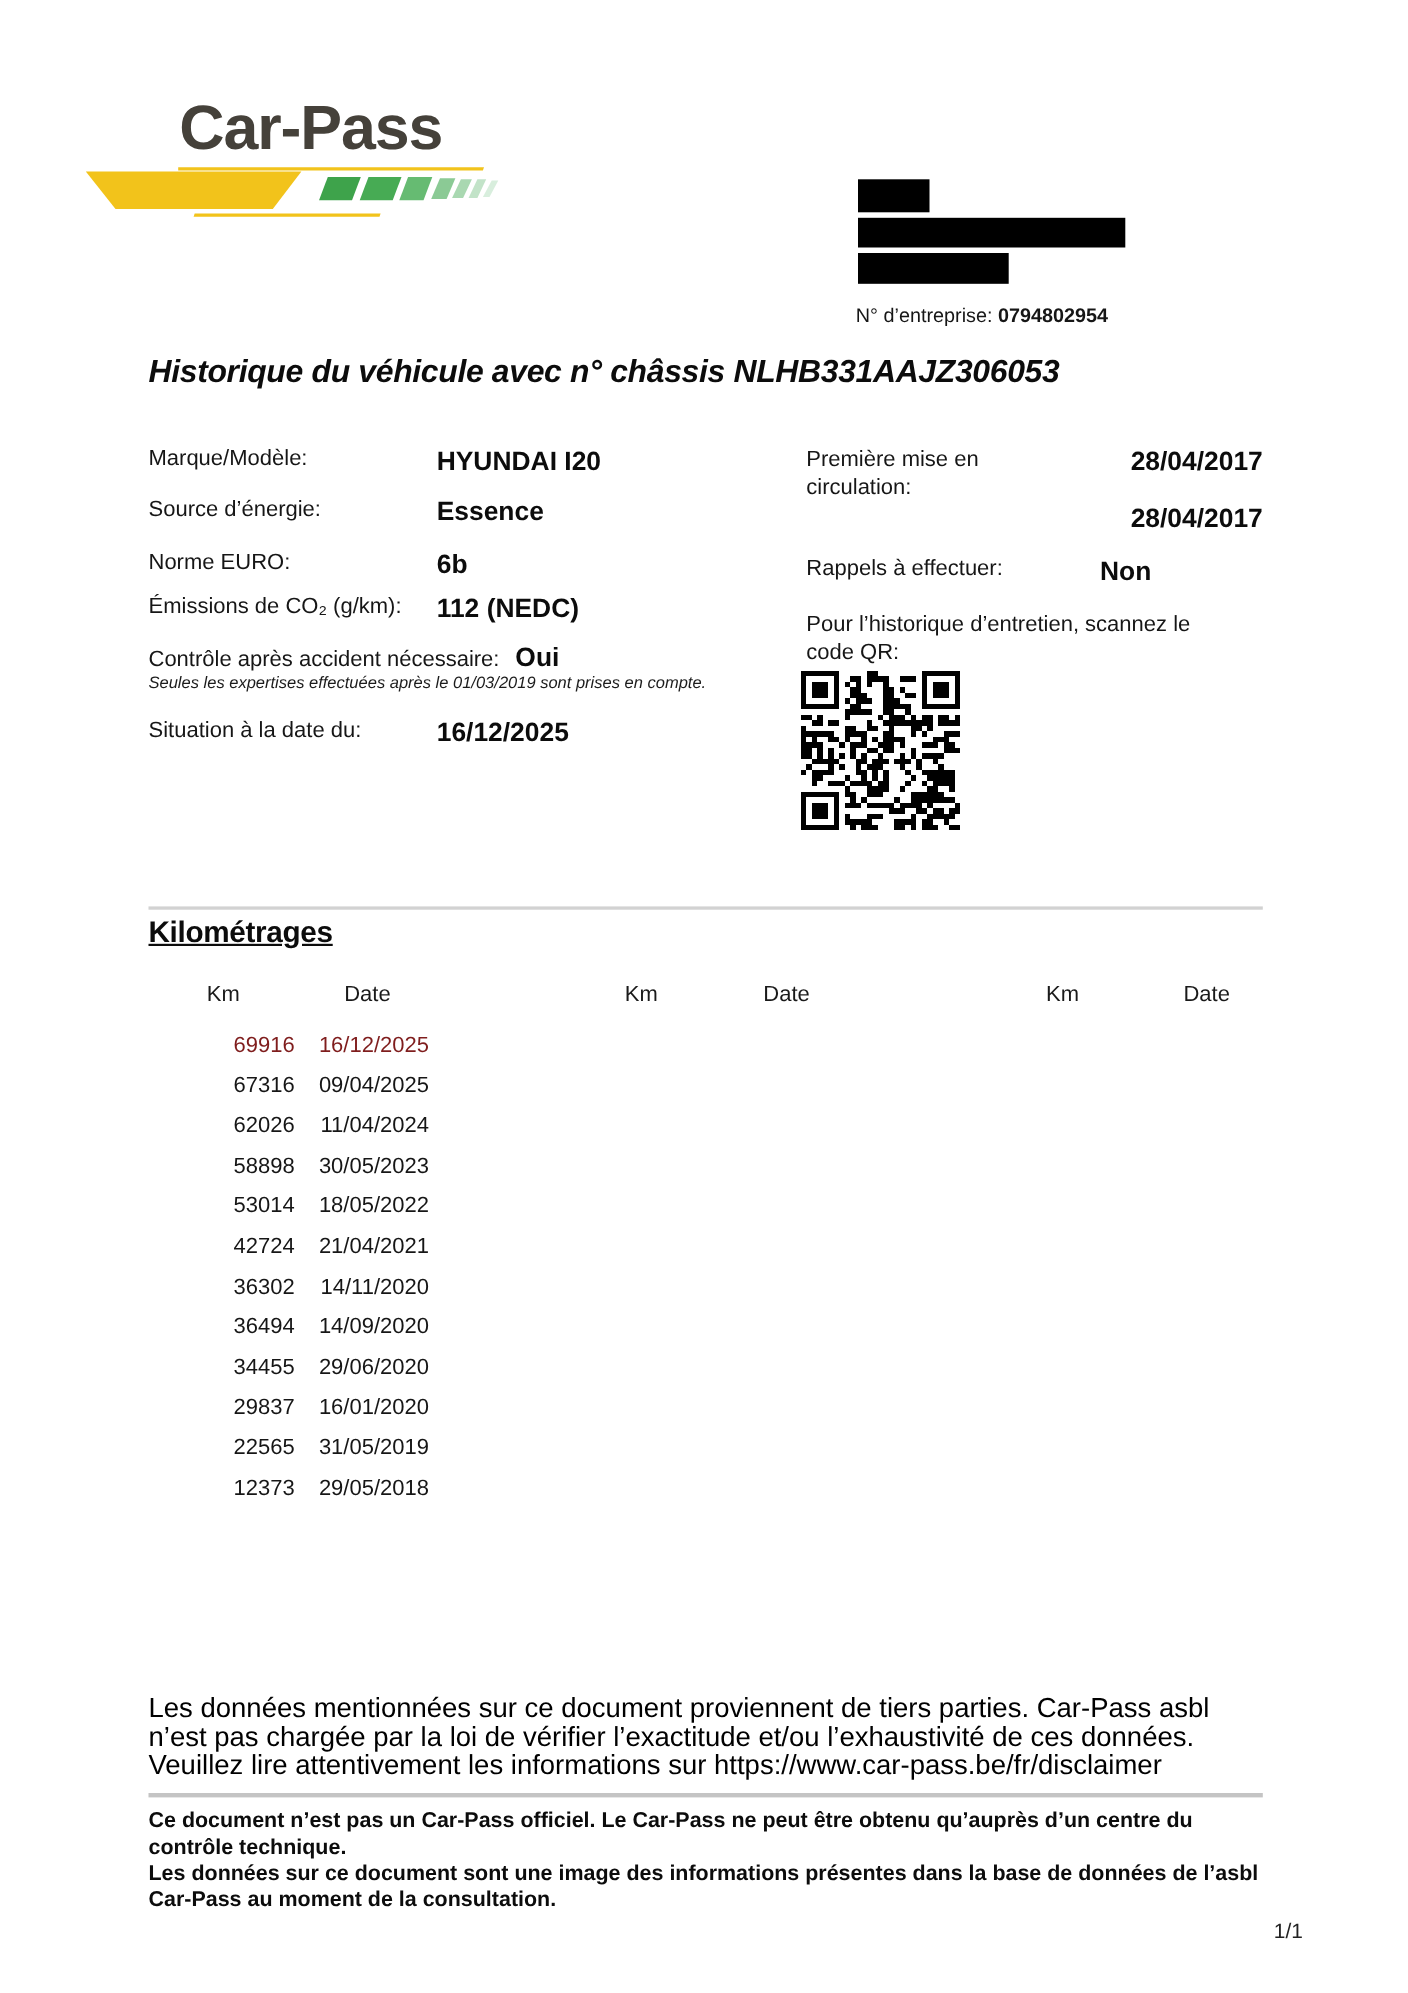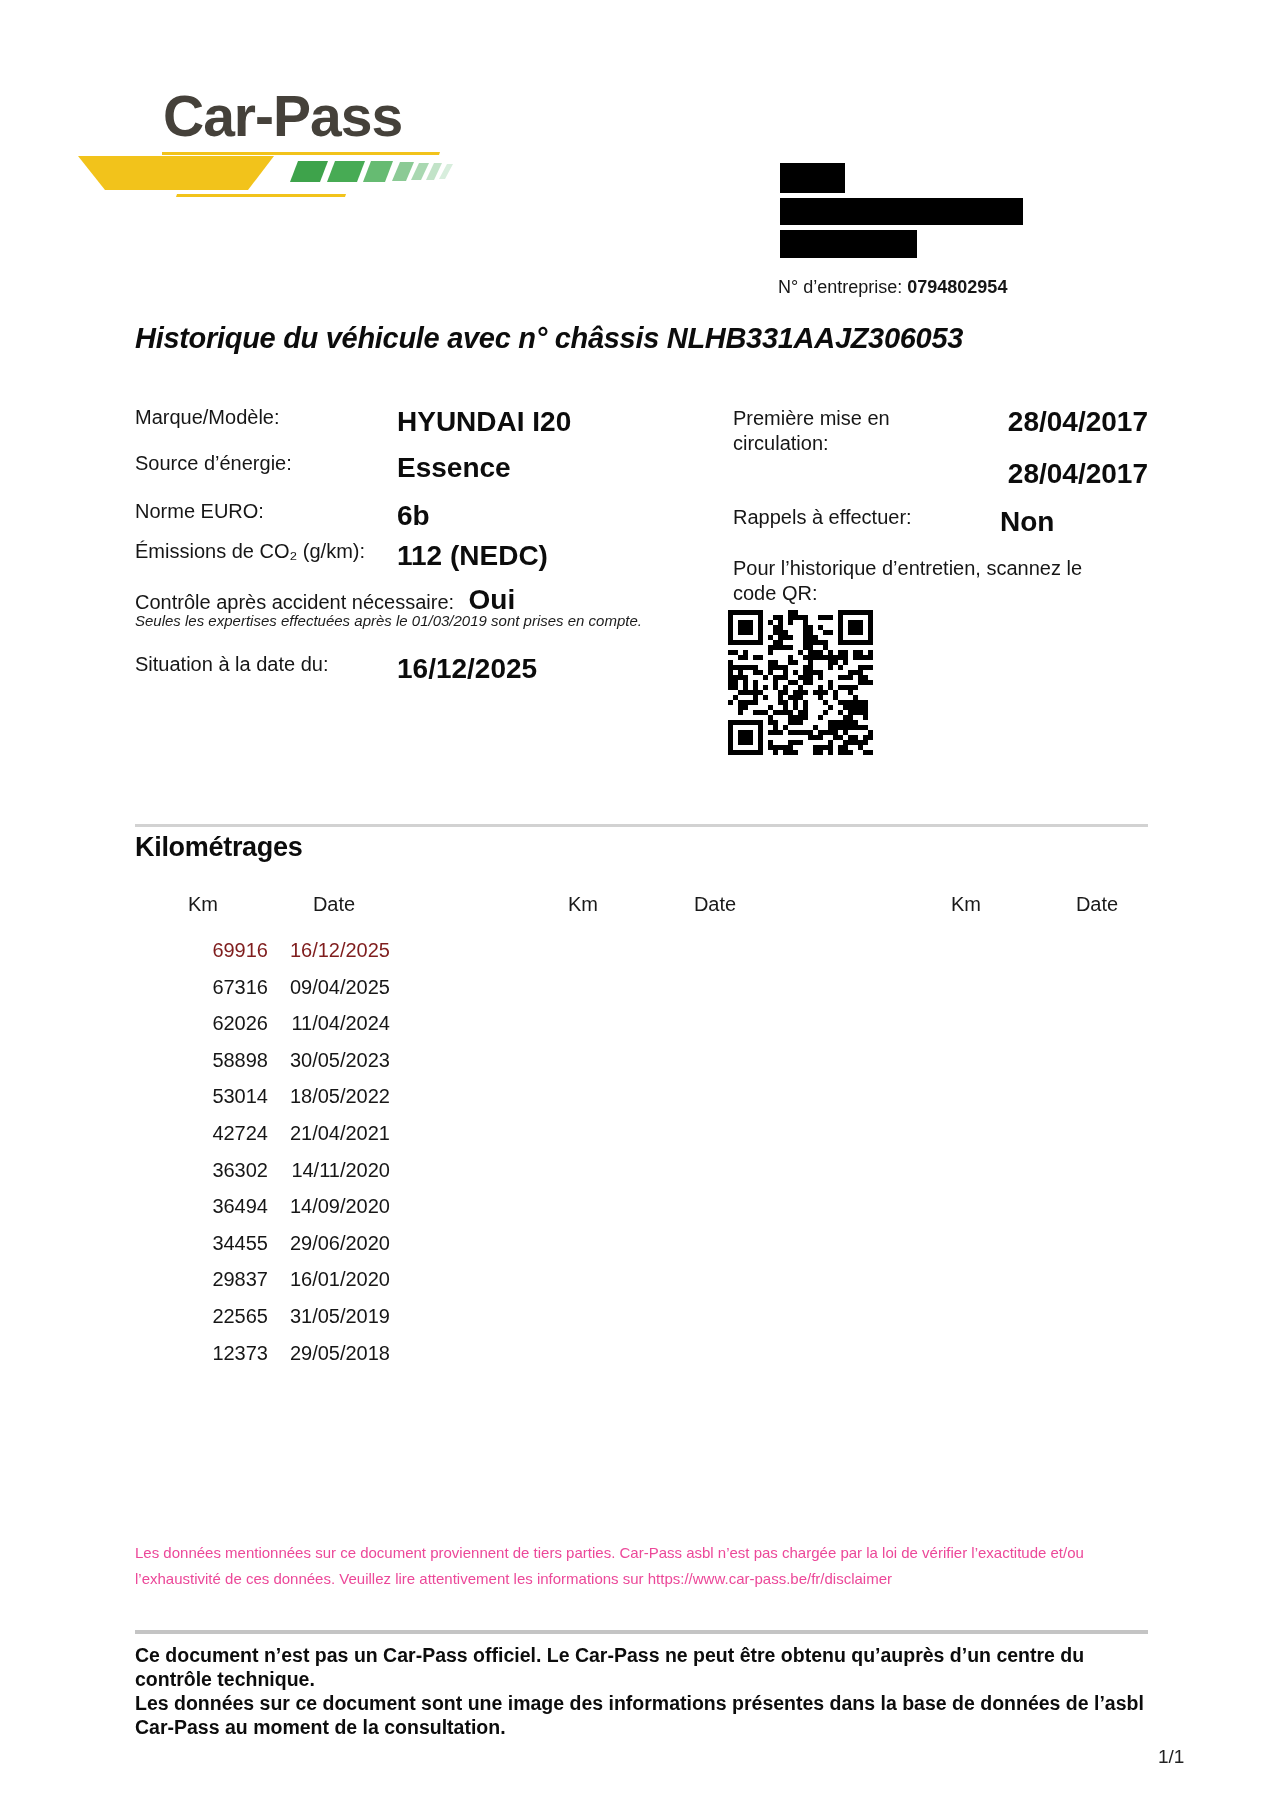--- a/index.html
+++ b/index.html
@@ -2,42 +2,42 @@
 <html><head>
 <meta charset="utf-8">
 <style>
   html,body{margin:0;padding:0;background:#ffffff;}
   .page{
     position:relative;width:1280px;height:1812px;background:#fff;overflow:hidden;
     font-family:"Liberation Sans",sans-serif;color:#161616;
   }
   .abs{position:absolute;white-space:nowrap;}
   .lbl{font-size:20px;}
-  .val{font-size:28px;font-weight:700;color:#0c0c0c;}
+  .val{font-size:24px;font-weight:700;color:#0c0c0c;}
   .wrap{white-space:normal;}
   .logo-text{
     font-size:57px;font-weight:700;color:#45413a;letter-spacing:-1px;
   }
   .redact{position:absolute;background:#000;}
   .title{
     font-size:29px;font-weight:700;font-style:italic;color:#0c0c0c;letter-spacing:-0.3px;
   }
   .entreprise{font-size:18px;}
   .entreprise b{font-weight:700;}
   .note{font-size:15px;font-style:italic;color:#1c1c1c;}
   .rule{position:absolute;background:#d2d2d2;}
   .kilo-heading{font-size:27px;font-weight:700;color:#0c0c0c;letter-spacing:-0.3px;}
   .khead{position:absolute;font-size:20px;color:#1a1a1a;}
   .khead span{position:absolute;top:0;text-align:center;display:block;}
   .krows{position:absolute;font-size:20px;}
   .krow{display:flex;height:36.6px;line-height:36.6px;}
   .krow .km{width:130px;text-align:right;}
   .krow .date{width:112px;text-align:right;margin-left:10px;}
   .krow.bold{font-weight:400;color:#7f1d1d;}
-  .footer-text{font-size:15px;line-height:26px;color:#ec4899;}
+  .footer-text{font-size:25px;line-height:26px;color:#000000;}
   .notice{font-size:19.5px;line-height:24px;font-weight:700;color:#0c0c0c;}
   .pageno{font-size:19px;color:#222;}
   .qr{position:absolute;width:145px;height:145px;}
 </style>
 </head>
 <body>
 
 <div class="page">
 
   <div class="abs logo-text" style="left:163px;top:83px;">Car-Pass</div>
@@ -98,21 +98,21 @@
 
   <svg class="qr" style="left:728px;top:610px;" viewBox="0 0 29 29" shape-rendering="crispEdges">
     <rect x="0" y="0" width="29" height="29" fill="#fff"></rect>
     <path fill="#000" d="M0 0h7v7h-7z M22 0h7v7h-7z M0 22h7v7h-7z"></path>
     <path fill="#fff" d="M1 1h5v5h-5z M23 1h5v5h-5z M1 23h5v5h-5z"></path>
     <path fill="#000" d="M2 2h3v3h-3z M24 2h3v3h-3z M2 24h3v3h-3z"></path>
     <path id="qr-modules" fill="#000" d="M12 0h1v1h-1zM13 0h1v1h-1zM9 1h1v1h-1zM10 1h1v1h-1zM12 1h1v1h-1zM13 1h1v1h-1zM14 1h1v1h-1zM15 1h1v1h-1zM18 1h1v1h-1zM19 1h1v1h-1zM20 1h1v1h-1zM8 2h1v1h-1zM10 2h1v1h-1zM12 2h1v1h-1zM15 2h1v1h-1zM9 3h1v1h-1zM10 3h1v1h-1zM15 3h1v1h-1zM16 3h1v1h-1zM18 3h1v1h-1zM9 4h1v1h-1zM10 4h1v1h-1zM11 4h1v1h-1zM15 4h1v1h-1zM16 4h1v1h-1zM19 4h1v1h-1zM20 4h1v1h-1zM8 5h1v1h-1zM10 5h1v1h-1zM11 5h1v1h-1zM12 5h1v1h-1zM15 5h1v1h-1zM16 5h1v1h-1zM17 5h1v1h-1zM9 6h1v1h-1zM10 6h1v1h-1zM15 6h1v1h-1zM16 6h1v1h-1zM17 6h1v1h-1zM18 6h1v1h-1zM19 6h1v1h-1zM8 7h1v1h-1zM9 7h1v1h-1zM10 7h1v1h-1zM11 7h1v1h-1zM12 7h1v1h-1zM15 7h1v1h-1zM16 7h1v1h-1zM19 7h1v1h-1zM0 8h1v1h-1zM1 8h1v1h-1zM3 8h1v1h-1zM8 8h1v1h-1zM14 8h1v1h-1zM16 8h1v1h-1zM17 8h1v1h-1zM18 8h1v1h-1zM20 8h1v1h-1zM22 8h1v1h-1zM23 8h1v1h-1zM25 8h1v1h-1zM26 8h1v1h-1zM28 8h1v1h-1zM2 9h1v1h-1zM3 9h1v1h-1zM5 9h1v1h-1zM6 9h1v1h-1zM12 9h1v1h-1zM15 9h1v1h-1zM16 9h1v1h-1zM17 9h1v1h-1zM18 9h1v1h-1zM19 9h1v1h-1zM20 9h1v1h-1zM21 9h1v1h-1zM22 9h1v1h-1zM23 9h1v1h-1zM25 9h1v1h-1zM26 9h1v1h-1zM27 9h1v1h-1zM28 9h1v1h-1zM0 10h1v1h-1zM8 10h1v1h-1zM9 10h1v1h-1zM12 10h1v1h-1zM13 10h1v1h-1zM16 10h1v1h-1zM20 10h1v1h-1zM21 10h1v1h-1zM23 10h1v1h-1zM0 11h1v1h-1zM1 11h1v1h-1zM2 11h1v1h-1zM3 11h1v1h-1zM4 11h1v1h-1zM5 11h1v1h-1zM8 11h1v1h-1zM9 11h1v1h-1zM10 11h1v1h-1zM11 11h1v1h-1zM15 11h1v1h-1zM16 11h1v1h-1zM20 11h1v1h-1zM22 11h1v1h-1zM26 11h1v1h-1zM27 11h1v1h-1zM28 11h1v1h-1zM0 12h1v1h-1zM2 12h1v1h-1zM5 12h1v1h-1zM6 12h1v1h-1zM8 12h1v1h-1zM11 12h1v1h-1zM13 12h1v1h-1zM15 12h1v1h-1zM16 12h1v1h-1zM17 12h1v1h-1zM18 12h1v1h-1zM24 12h1v1h-1zM25 12h1v1h-1zM26 12h1v1h-1zM0 13h1v1h-1zM1 13h1v1h-1zM2 13h1v1h-1zM3 13h1v1h-1zM7 13h1v1h-1zM9 13h1v1h-1zM10 13h1v1h-1zM11 13h1v1h-1zM14 13h1v1h-1zM15 13h1v1h-1zM16 13h1v1h-1zM18 13h1v1h-1zM22 13h1v1h-1zM23 13h1v1h-1zM24 13h1v1h-1zM26 13h1v1h-1zM27 13h1v1h-1zM0 14h1v1h-1zM1 14h1v1h-1zM3 14h1v1h-1zM5 14h1v1h-1zM9 14h1v1h-1zM12 14h1v1h-1zM13 14h1v1h-1zM15 14h1v1h-1zM16 14h1v1h-1zM20 14h1v1h-1zM26 14h1v1h-1zM27 14h1v1h-1zM28 14h1v1h-1zM0 15h1v1h-1zM1 15h1v1h-1zM3 15h1v1h-1zM5 15h1v1h-1zM7 15h1v1h-1zM9 15h1v1h-1zM11 15h1v1h-1zM14 15h1v1h-1zM18 15h1v1h-1zM20 15h1v1h-1zM22 15h1v1h-1zM23 15h1v1h-1zM24 15h1v1h-1zM25 15h1v1h-1zM2 16h1v1h-1zM3 16h1v1h-1zM4 16h1v1h-1zM5 16h1v1h-1zM6 16h1v1h-1zM10 16h1v1h-1zM11 16h1v1h-1zM13 16h1v1h-1zM14 16h1v1h-1zM15 16h1v1h-1zM17 16h1v1h-1zM18 16h1v1h-1zM19 16h1v1h-1zM21 16h1v1h-1zM24 16h1v1h-1zM1 17h1v1h-1zM5 17h1v1h-1zM7 17h1v1h-1zM10 17h1v1h-1zM12 17h1v1h-1zM13 17h1v1h-1zM14 17h1v1h-1zM18 17h1v1h-1zM21 17h1v1h-1zM25 17h1v1h-1zM0 18h1v1h-1zM2 18h1v1h-1zM3 18h1v1h-1zM4 18h1v1h-1zM5 18h1v1h-1zM10 18h1v1h-1zM11 18h1v1h-1zM13 18h1v1h-1zM15 18h1v1h-1zM19 18h1v1h-1zM22 18h1v1h-1zM23 18h1v1h-1zM24 18h1v1h-1zM25 18h1v1h-1zM26 18h1v1h-1zM27 18h1v1h-1zM2 19h1v1h-1zM3 19h1v1h-1zM8 19h1v1h-1zM11 19h1v1h-1zM13 19h1v1h-1zM15 19h1v1h-1zM20 19h1v1h-1zM23 19h1v1h-1zM24 19h1v1h-1zM25 19h1v1h-1zM26 19h1v1h-1zM27 19h1v1h-1zM2 20h1v1h-1zM5 20h1v1h-1zM6 20h1v1h-1zM7 20h1v1h-1zM9 20h1v1h-1zM10 20h1v1h-1zM11 20h1v1h-1zM12 20h1v1h-1zM14 20h1v1h-1zM15 20h1v1h-1zM19 20h1v1h-1zM22 20h1v1h-1zM24 20h1v1h-1zM25 20h1v1h-1zM26 20h1v1h-1zM27 20h1v1h-1zM8 21h1v1h-1zM12 21h1v1h-1zM13 21h1v1h-1zM14 21h1v1h-1zM15 21h1v1h-1zM18 21h1v1h-1zM23 21h1v1h-1zM24 21h1v1h-1zM27 21h1v1h-1zM8 22h1v1h-1zM9 22h1v1h-1zM12 22h1v1h-1zM13 22h1v1h-1zM14 22h1v1h-1zM20 22h1v1h-1zM21 22h1v1h-1zM22 22h1v1h-1zM23 22h1v1h-1zM24 22h1v1h-1zM25 22h1v1h-1zM9 23h1v1h-1zM11 23h1v1h-1zM17 23h1v1h-1zM20 23h1v1h-1zM21 23h1v1h-1zM22 23h1v1h-1zM23 23h1v1h-1zM24 23h1v1h-1zM25 23h1v1h-1zM26 23h1v1h-1zM27 23h1v1h-1zM8 24h1v1h-1zM9 24h1v1h-1zM10 24h1v1h-1zM12 24h1v1h-1zM13 24h1v1h-1zM14 24h1v1h-1zM15 24h1v1h-1zM16 24h1v1h-1zM18 24h1v1h-1zM19 24h1v1h-1zM20 24h1v1h-1zM21 24h1v1h-1zM23 24h1v1h-1zM28 24h1v1h-1zM16 25h1v1h-1zM17 25h1v1h-1zM18 25h1v1h-1zM21 25h1v1h-1zM22 25h1v1h-1zM24 25h1v1h-1zM25 25h1v1h-1zM27 25h1v1h-1zM28 25h1v1h-1zM8 26h1v1h-1zM12 26h1v1h-1zM13 26h1v1h-1zM14 26h1v1h-1zM20 26h1v1h-1zM23 26h1v1h-1zM24 26h1v1h-1zM25 26h1v1h-1zM26 26h1v1h-1zM27 26h1v1h-1zM8 27h1v1h-1zM9 27h1v1h-1zM10 27h1v1h-1zM11 27h1v1h-1zM12 27h1v1h-1zM17 27h1v1h-1zM18 27h1v1h-1zM19 27h1v1h-1zM20 27h1v1h-1zM22 27h1v1h-1zM23 27h1v1h-1zM26 27h1v1h-1zM9 28h1v1h-1zM11 28h1v1h-1zM12 28h1v1h-1zM13 28h1v1h-1zM17 28h1v1h-1zM18 28h1v1h-1zM20 28h1v1h-1zM22 28h1v1h-1zM23 28h1v1h-1zM24 28h1v1h-1zM27 28h1v1h-1zM28 28h1v1h-1z"></path>
   </svg>
 
   <div class="rule" style="left:135px;top:824px;width:1013px;height:3px;"></div>
-  <div class="abs kilo-heading" style="left:135px;top:832px;">Kilométrages</div>
+  <div class="abs kilo-heading" style="left:135px;top:832px;text-decoration:underline;">Kilométrages</div>
 
   <div class="khead" style="left:138px;top:893px;width:1015px;height:24px;">
     <span style="left:0;width:130px;">Km</span>
     <span style="left:140px;width:112px;">Date</span>
     <span style="left:380px;width:130px;">Km</span>
     <span style="left:520px;width:114px;">Date</span>
     <span style="left:763px;width:130px;">Km</span>
     <span style="left:903px;width:112px;">Date</span>
   </div>
 

